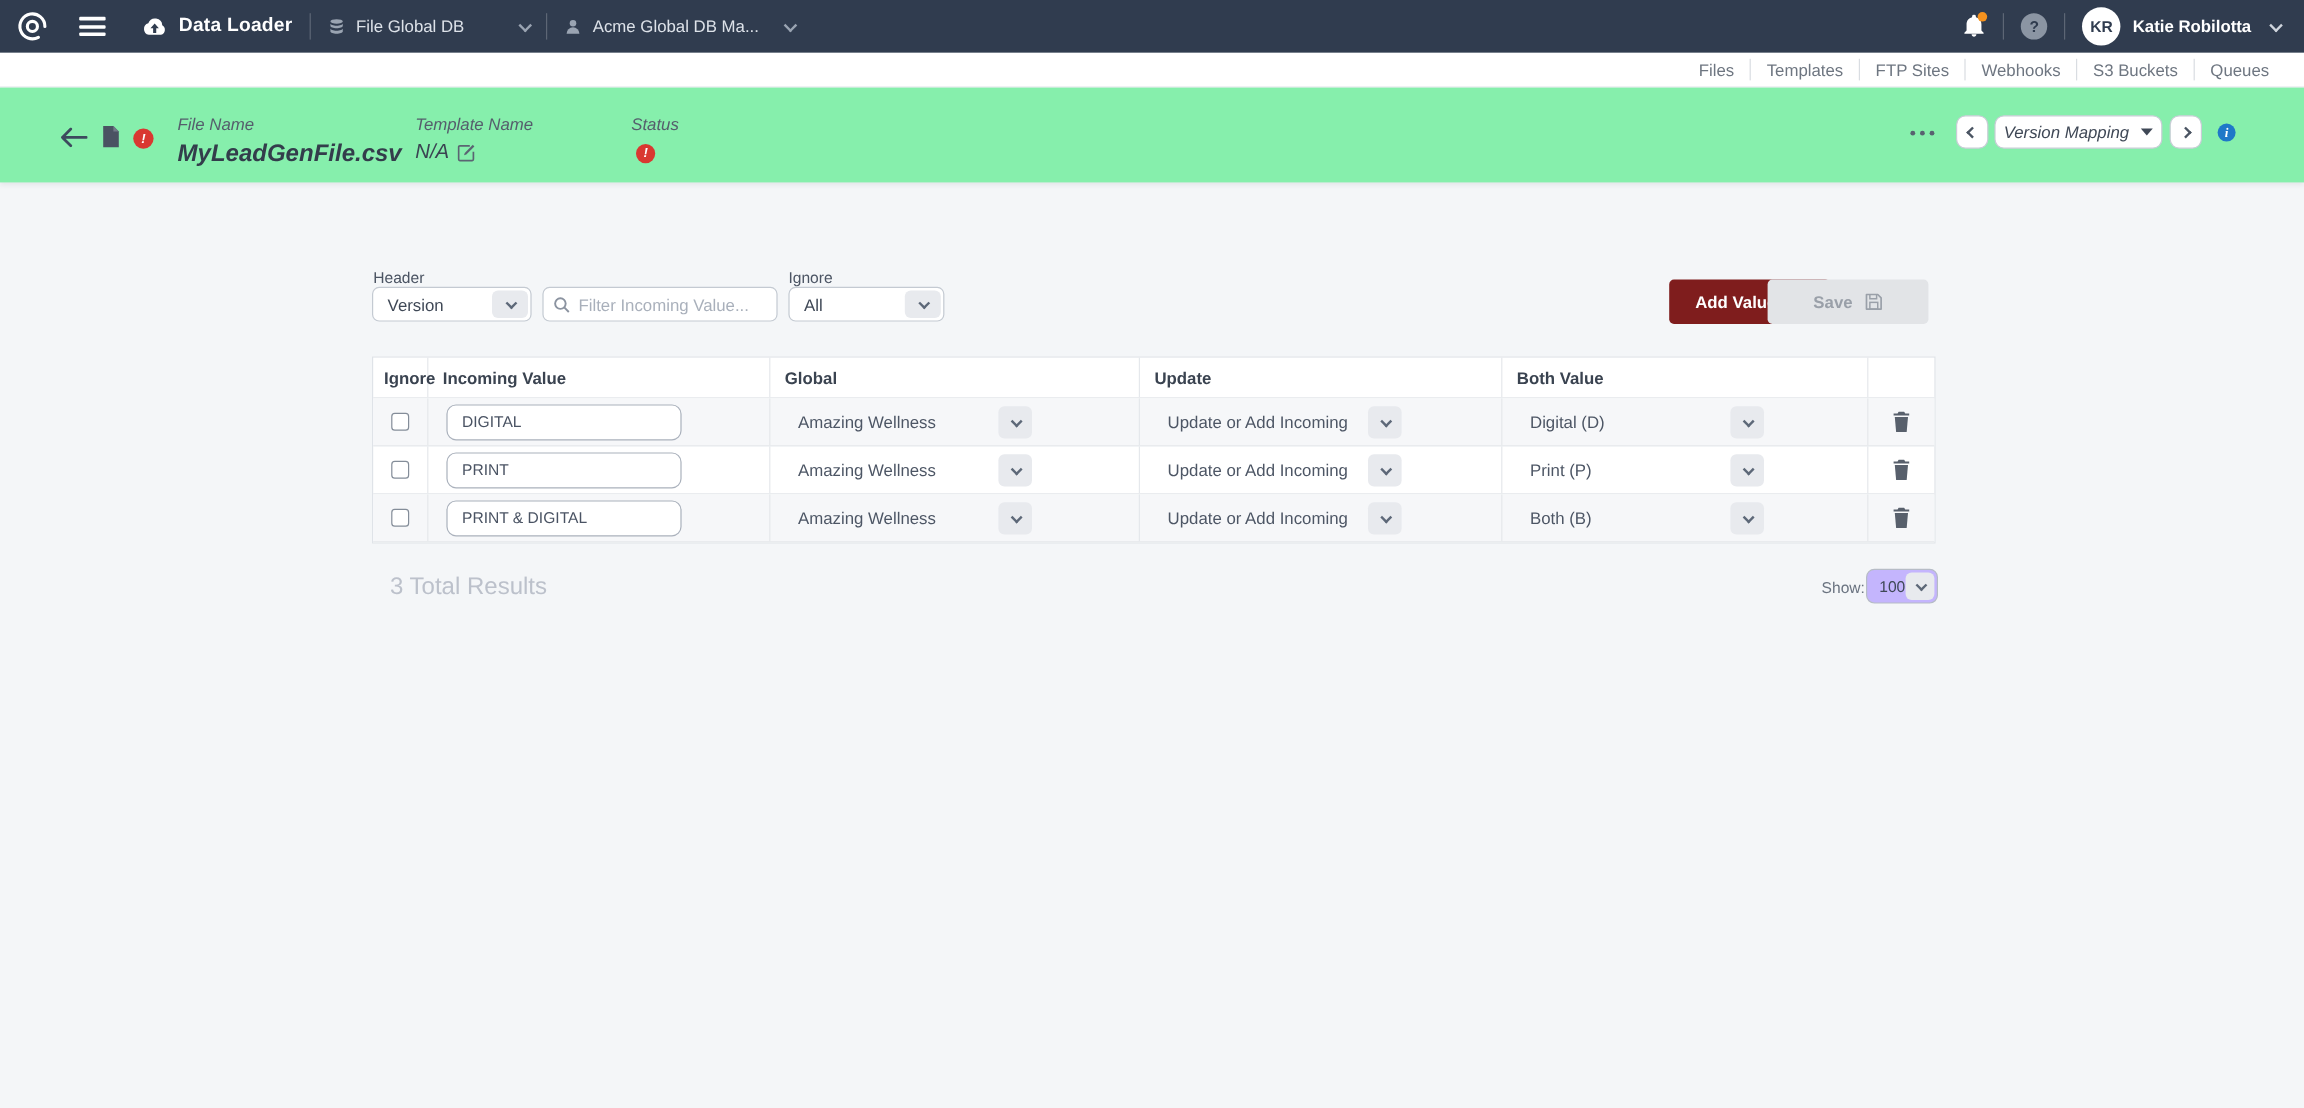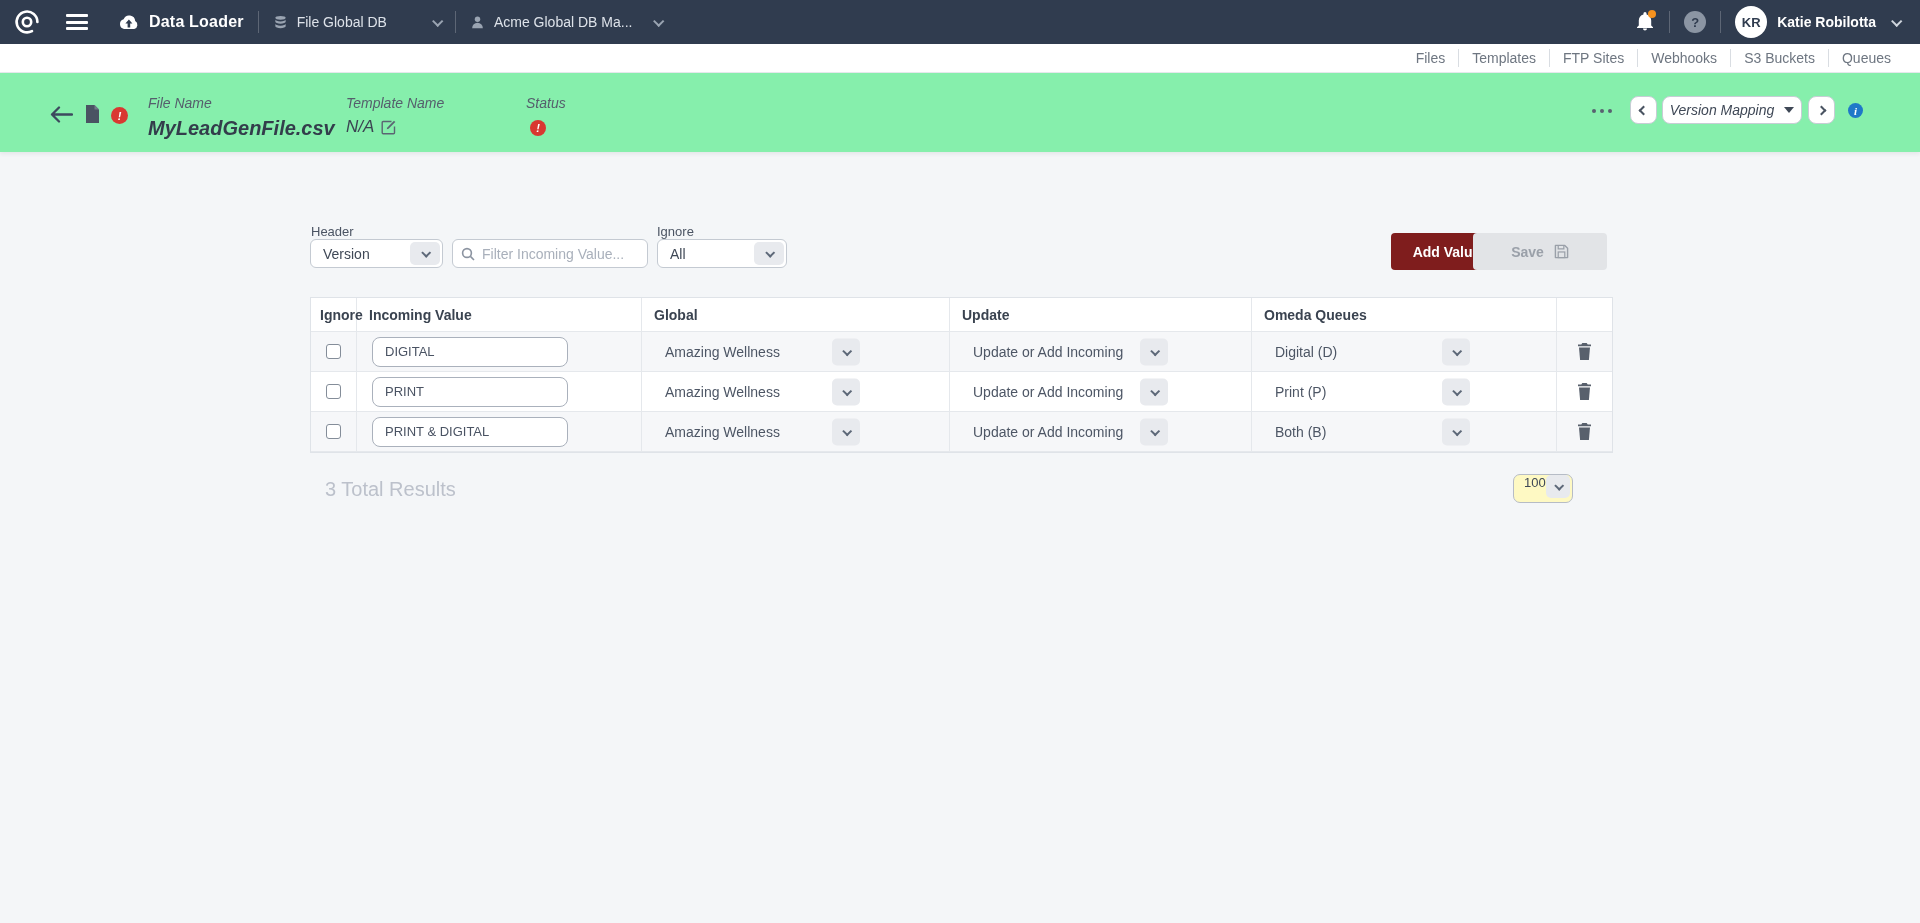--- a/index.html
+++ b/index.html
@@ -127,22 +127,22 @@
   .cell-select { cursor:pointer; }
   .cell-select .txt { padding-left:23px; font-size:14px; color:#4d5665; }
   .cell-select .chevbox { position:absolute; left:190px; top:50%; transform:translateY(-50%);
                           width:28px; height:27px; margin:0; }
   .trash-btn { margin:0 auto; background:none; border:none; cursor:pointer; display:flex;
                padding:4px; }
 
   
   .total-results { position:absolute; left:325px; top:478px; font-size:20px; color:#bcc1cb; }
   .show-label { position:absolute; left:1477px; top:482px; font-size:13px; color:#6a7380;margin-left:41px; }
-  .show-select { left:1513px; top:474px; width:60px; position:absolute; height:29px; background:#fef9c3;
-                 border:1px solid #b6bcc6; border-radius:7px; display:flex; 
+  .show-select { left:1555px; top:474px; width:60px; position:absolute; height:29px; background:#c4b5fd;
+                 border:1px solid #b6bcc6; border-radius:7px; display:flex; align-items:center;
                  cursor:pointer; }
   .show-select .val { padding-left:10px; font-size:13px; color:#3f4856; flex:1; }
   .show-select .chevbox { width:24px; height:23px; }
 </style>
 </head>
 <body>
 
 <div class="topbar">
   <span class="logo">
     <svg viewBox="0 0 26 26" width="26" height="26">
@@ -308,21 +308,21 @@
     </svg>
   </span>
 </button>
 
 <div class="vtable">
   <div class="trow head">
     <div class="tcell c-ignore">Ignore</div>
     <div class="tcell">Incoming Value</div>
     <div class="tcell">Global</div>
     <div class="tcell">Update</div>
-    <div class="tcell">Omeda Queues</div>
+    <div class="tcell">Both Value</div>
     <div class="tcell"></div>
   </div>
   <div>
   <div class="trow body">
     <div class="tcell c-ignore">
       <input type="checkbox" class="cb" style="">
     </div>
     <div class="tcell">
       <input type="text" class="iv-input" value="DIGITAL" style="">
     </div>

